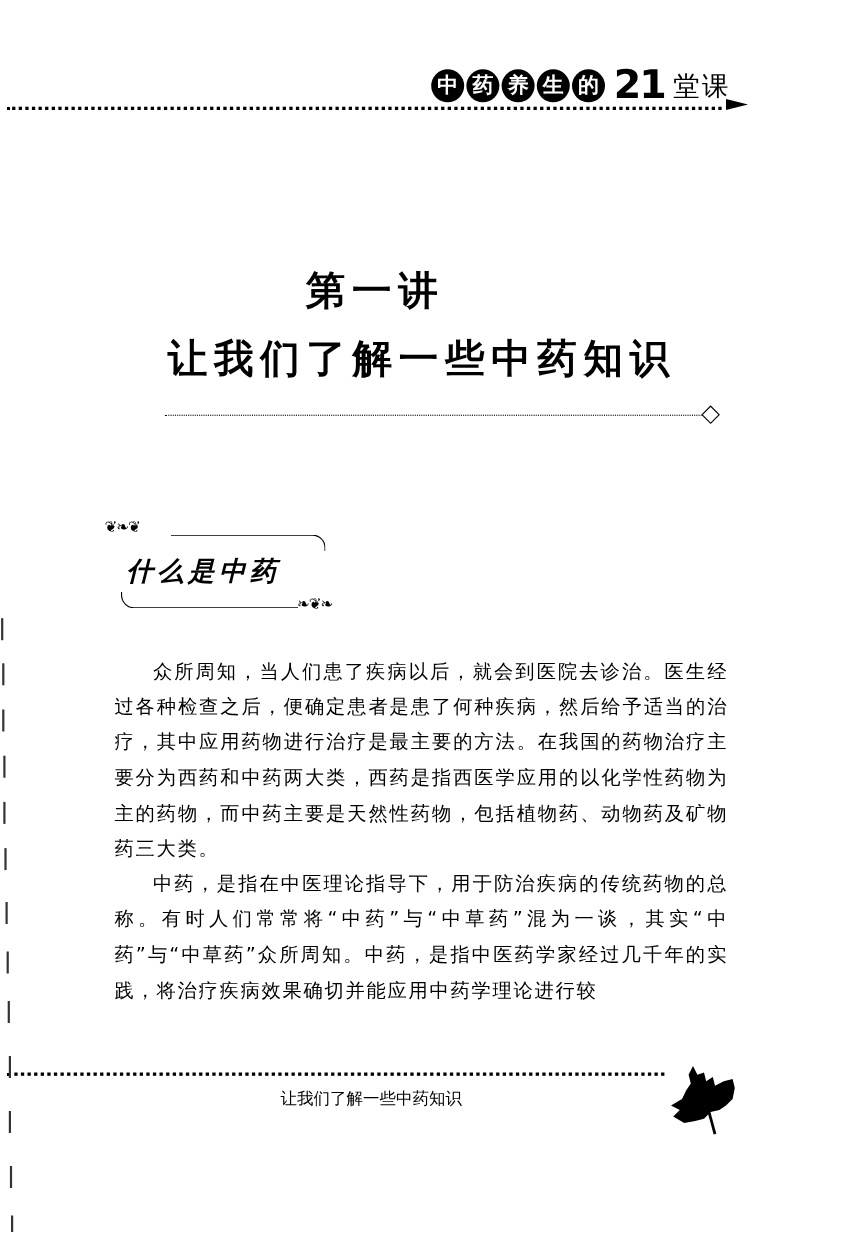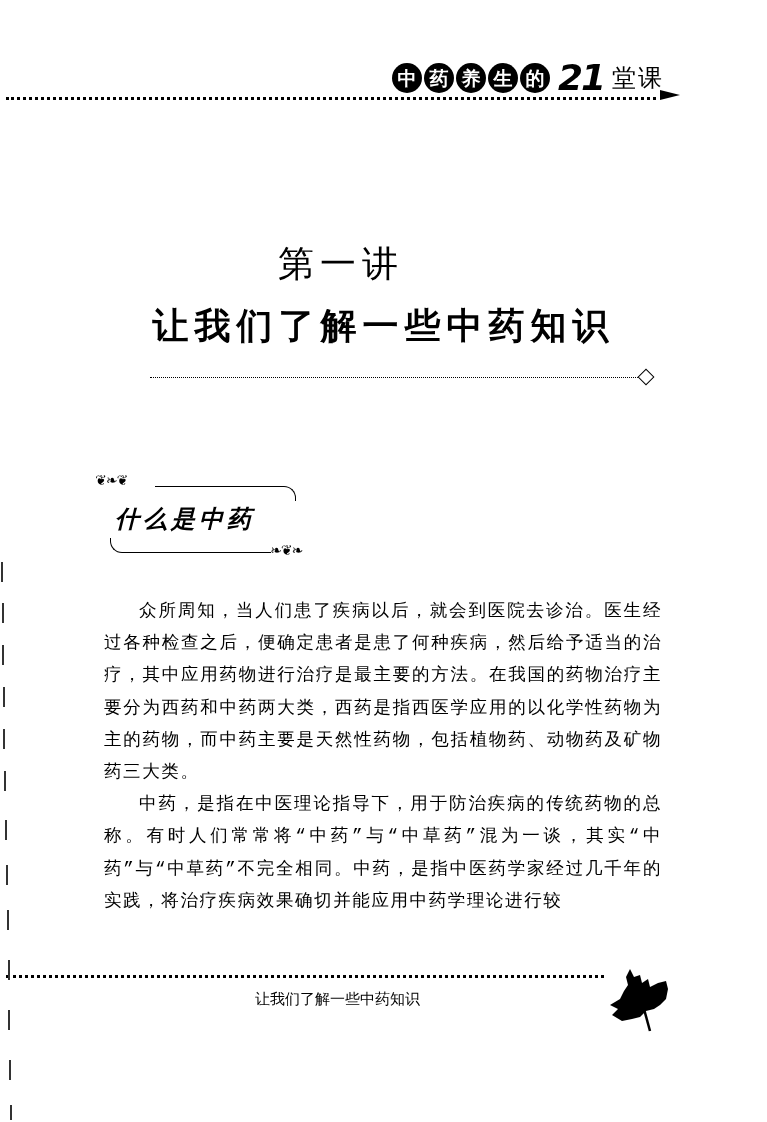--- a/index.html
+++ b/index.html
@@ -10,36 +10,36 @@
   .header-title {
     position: absolute; left: 392px; top: 60px; height: 36px;
     display: flex; align-items: center; gap: 2px;
   }
   .circle-char {
     width: 30px; height: 30px; border-radius: 50%; background: #000; color: #fff;
     font-weight: bold; font-size: 19px; display: flex; align-items: center; justify-content: center;
     line-height: 1;
   }
   .big-num {
-    font-family: "DejaVu Sans", sans-serif; font-weight: bold; font-style: italic;
+    font-family: "DejaVu Sans", sans-serif; font-weight: bold; 
     font-size: 36px; margin: 0 6px 0 6px; letter-spacing: -2px; line-height: 1;
   }
   .header-suffix { font-weight: normal; font-size: 24px; letter-spacing: 2px; }
   .header-dots {
     position: absolute; left: 6px; top: 97px; width: 650px; height: 0;
     border-top: 3px dotted #000;
   }
   .header-arrow {
     position: absolute; left: 660px; top: 90px; width: 0; height: 0;
     border-top: 5px solid transparent; border-bottom: 5px solid transparent;
     border-left: 20px solid #000;
   }
   .lecture-num {
     position: absolute; left: 0; width: 682px; top: 240px; text-align: center;
-    font-size: 36px; font-weight: normal; letter-spacing: 6px;
+    font-size: 36px; font-weight: bold; letter-spacing: 6px;
   }
   .lecture-title {
     position: absolute; left: 0; width: 767px; top: 302px; text-align: center;
     font-size: 36px; font-weight: bold; letter-spacing: 6px;
   }
   .title-rule {
     position: absolute; left: 150px; top: 377px; width: 488px; height: 0;
     border-top: 1px dotted #000;
   }
   .title-diamond {
@@ -58,21 +58,21 @@
   .flourish { position: absolute; font-size: 14px; font-weight: bold; letter-spacing: -1px; }
   .flourish-tl { left: 0; top: 2px; }
   .flourish-br { left: 175px; top: 72px; }
   .section-title {
     position: absolute; left: 20px; top: 33px; font-size: 24px; font-weight: bold; letter-spacing: 4px; font-style: italic;
   }
   .body-text {
     position: absolute; left: 104px; top: 595px; width: 558px;
     font-size: 17.5px; line-height: 32.2px; letter-spacing: 1.6px; text-align: justify;
   }
-  .body-text p { margin: 0; text-indent: 2em; font-family: Liberation Mono, monospace; }
+  .body-text p { margin: 0; text-indent: 2em; }
   .footer-dots {
     position: absolute; left: 6px; top: 975px; width: 598px; height: 0;
     border-top: 3px dotted #000;
   }
   .footer-text {
     position: absolute; left: 255px; top: 990px; font-size: 15px; letter-spacing: 0px;
   }
   .leaf { position: absolute; left: 600px; top: 965px; width: 80px; height: 70px; }
   .binding-mark { position: absolute; width: 1.5px; background: #333; }
 </style>
@@ -101,21 +101,21 @@
 <div class="section-box">
   <span class="flourish flourish-tl">❦❧❦</span>
   <div class="sec-top-line"></div>
   <div class="section-title">什么是中药</div>
   <div class="sec-bottom-line"></div>
   <span class="flourish flourish-br">❧❦❧</span>
 </div>
 
 <div class="body-text">
   <p>众所周知，当人们患了疾病以后，就会到医院去诊治。医生经过各种检查之后，便确定患者是患了何种疾病，然后给予适当的治疗，其中应用药物进行治疗是最主要的方法。在我国的药物治疗主要分为西药和中药两大类，西药是指西医学应用的以化学性药物为主的药物，而中药主要是天然性药物，包括植物药、动物药及矿物药三大类。</p>
-  <p>中药，是指在中医理论指导下，用于防治疾病的传统药物的总称。有时人们常常将“中药”与“中草药”混为一谈，其实“中药”与“中草药”不完全相同。中药，是指中医药学家经过几千年的实践，将治疗疾病效果确切并能应用中药学理论进行较</p>
+  <p>中药，是指在中医理论指导下，用于防治疾病的传统药物的总称。有时人们常常将“中药”与“中草药”混为一谈，其实“中药”与“中草药”众所周知。中药，是指中医药学家经过几千年的实践，将治疗疾病效果确切并能应用中药学理论进行较</p>
 </div>
 
 <div>
   <div class="footer-dots"></div>
   <div class="footer-text">让我们了解一些中药知识</div>
   <svg class="leaf" viewBox="0 0 80 70">
     <path d="M30 4 L34 12 L40 10 L42 18 L48 14 L50 22 L58 18 L66 16 L68 24 L66 34 L60 40 L54 44 L46 46 L40 52 L32 54 L22 56 L12 50 L18 44 L10 40 L20 34 L24 26 L28 20 L26 12 Z" fill="#000"></path>
     <path d="M44 44 L50 66" stroke="#000" stroke-width="2.5" fill="none"></path>
   </svg>
 </div>

